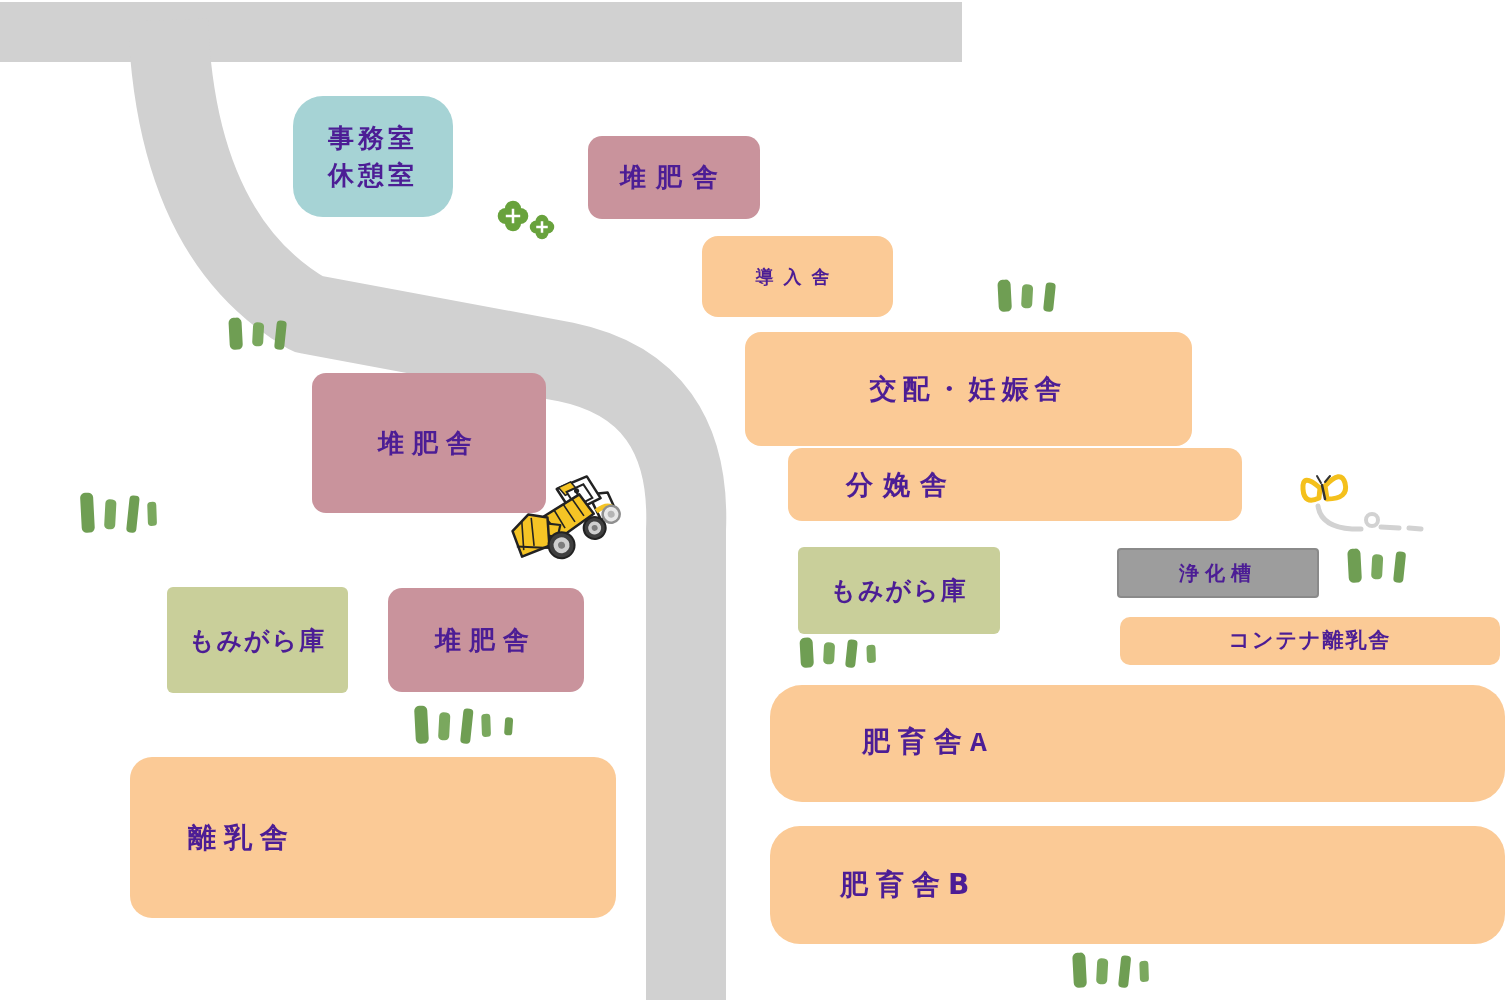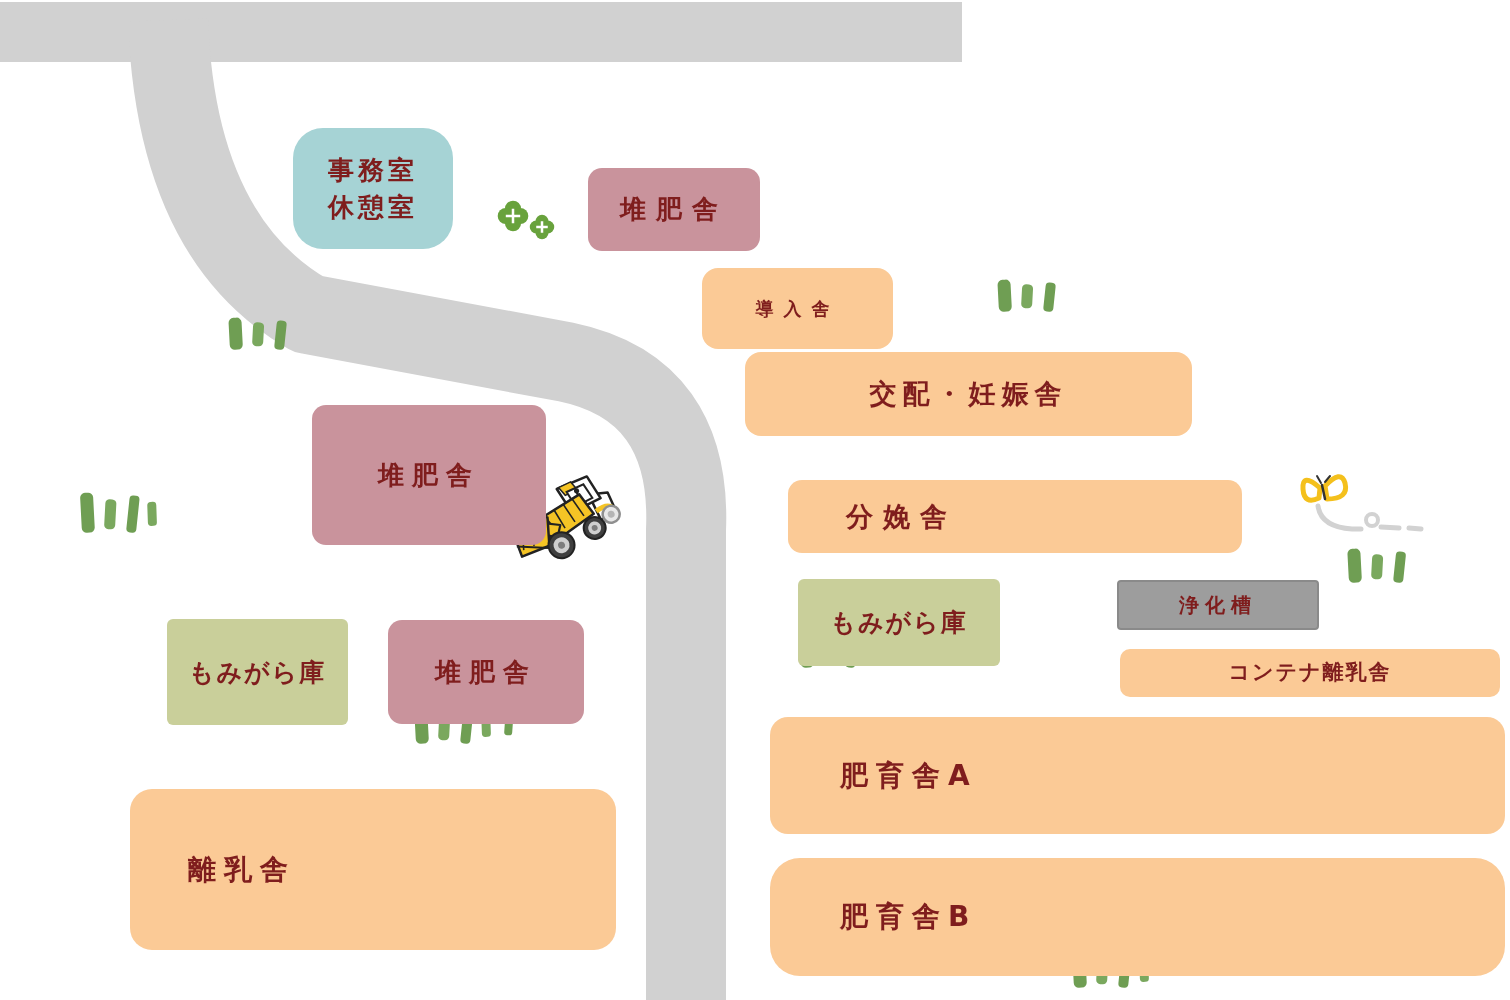--- a/index.html
+++ b/index.html
@@ -8,26 +8,25 @@
     width:1510px;height:1000px;
     background:#ffffff;
     overflow:hidden;
     font-family:"DejaVu Sans","Liberation Sans",sans-serif;
   }
   #deco-layer{position:absolute;left:0;top:0;width:1510px;height:1000px;}
   .building{
     position:absolute;
     display:flex;align-items:center;justify-content:center;
     font-weight:bold;
-    color:#7f1d1d;
+    color:#4c1d95;
     white-space:pre-line;
     text-align:center;
     box-sizing:border-box;
     line-height:1.4;
-    margin-top:32px;
   }
   .building.align-left{justify-content:flex-start;text-align:left;}
   .c-orange{background:#fbca96;}
   .c-pink{background:#c9939c;}
   .c-teal{background:#a6d3d5;}
   .c-green{background:#c9cf9a;text-align:center;}
   .c-gray{background:#9d9d9d;border:2px solid #8a8a8a;}
 </style>
 </head>
 <body>
@@ -140,25 +139,25 @@
       <circle cx="102" cy="46" r="8.5" fill="#e8e8e8" stroke="#8f8f8f" stroke-width="2.5"></circle>
       <circle cx="102" cy="46" r="3.5" fill="#b5b5b5"></circle>
     </g>
   </svg>
 
   <div id="buildings-layer">
       <div class="building c-teal" style="left: 293px; top: 96px; width: 160px; height: 121px; border-radius: 30px; font-size: 26px; letter-spacing: 4px;">事務室
 休憩室</div>
       <div class="building c-pink" style="left: 588px; top: 136px; width: 172px; height: 83px; border-radius: 14px; font-size: 26px; letter-spacing: 10px;">堆肥舎</div>
       <div class="building c-orange" style="left: 702px; top: 236px; width: 191px; height: 81px; border-radius: 16px; font-size: 18px; letter-spacing: 10px;">導入舎</div>
-      <div class="building c-orange" style="left: 745px; top: 320px; width: 447px; height: 84px; border-radius: 16px; font-size: 27px; letter-spacing: 6px;">交配・妊娠舎</div>
+      <div class="building c-orange" style="left: 745px; top: 332px; width: 447px; height: 114px; border-radius: 16px; font-size: 27px; letter-spacing: 6px;">交配・妊娠舎</div>
       <div class="building c-orange align-left" style="left: 788px; top: 448px; width: 454px; height: 73px; border-radius: 14px; font-size: 27px; letter-spacing: 10px; padding-left: 58px;">分娩舎</div>
       <div class="building c-green" style="left: 798px; top: 547px; width: 202px; height: 87px; border-radius: 6px; font-size: 25px; letter-spacing: 2px;">もみがら庫</div>
       <div class="building c-gray" style="left: 1117px; top: 548px; width: 202px; height: 50px; border-radius: 4px; font-size: 20px; letter-spacing: 6px;">浄化槽</div>
       <div class="building c-orange" style="left: 1120px; top: 617px; width: 380px; height: 48px; border-radius: 10px; font-size: 21px; letter-spacing: 2px; text-align: right;">コンテナ離乳舎</div>
-      <div class="building c-orange align-left" style="left: 770px; top: 685px; width: 735px; height: 117px; border-radius: 18px; font-size: 28px; letter-spacing: 8px; padding-left: 70px;">肥育舎A</div>
+      <div class="building c-orange align-left" style="left: 770px; top: 685px; width: 735px; height: 117px; border-radius: 32px; font-size: 28px; letter-spacing: 8px; padding-left: 92px; font-family: Liberation Mono, monospace;">肥育舎A</div>
       <div class="building c-orange align-left" style="left: 770px; top: 826px; width: 735px; height: 118px; border-radius: 30px; font-size: 28px; letter-spacing: 8px; padding-left: 70px;">肥育舎B</div>
       <div class="building c-orange align-left" style="left: 130px; top: 757px; width: 486px; height: 161px; border-radius: 22px; font-size: 28px; letter-spacing: 8px; padding-left: 58px;">離乳舎</div>
       <div class="building c-green" style="left: 167px; top: 587px; width: 181px; height: 106px; border-radius: 6px; font-size: 25px; letter-spacing: 2px;">もみがら庫</div>
       <div class="building c-pink" style="left: 388px; top: 588px; width: 196px; height: 104px; border-radius: 14px; font-size: 26px; letter-spacing: 8px;">堆肥舎</div>
       <div class="building c-pink" style="left: 312px; top: 373px; width: 234px; height: 140px; border-radius: 14px; font-size: 26px; letter-spacing: 8px;">堆肥舎</div>
     </div>
 </div>
 
 </body></html>

